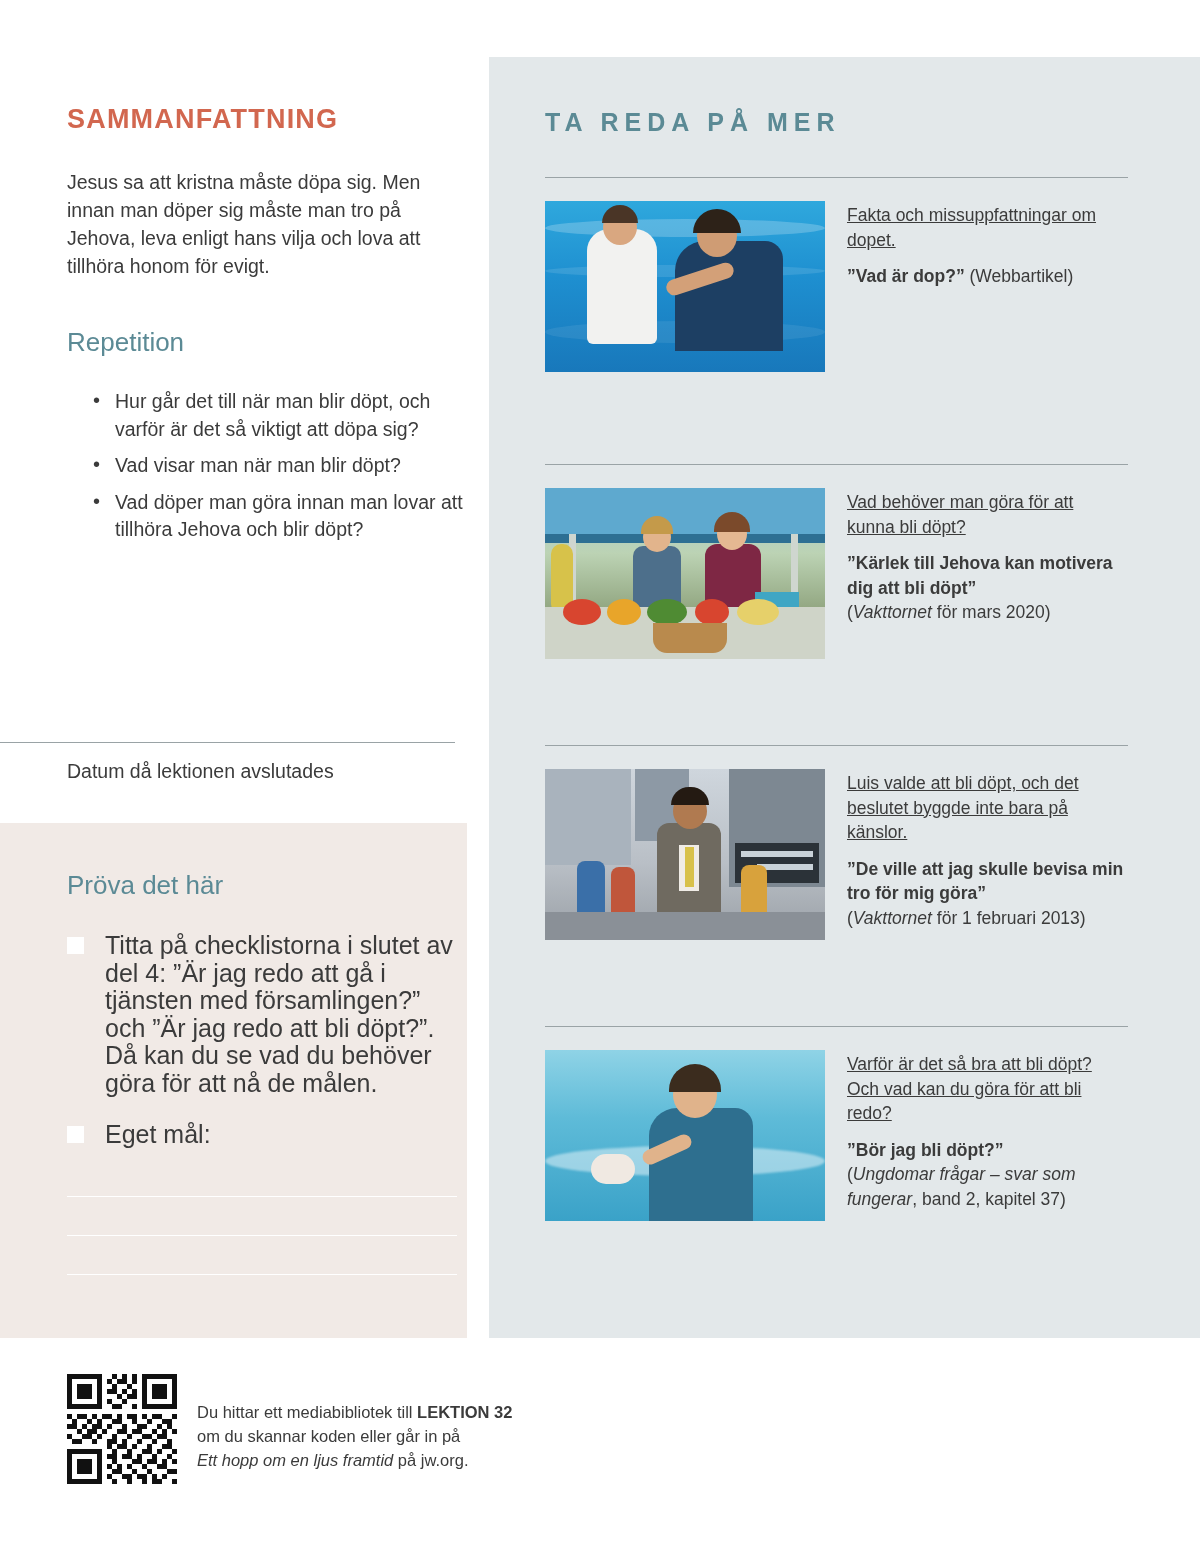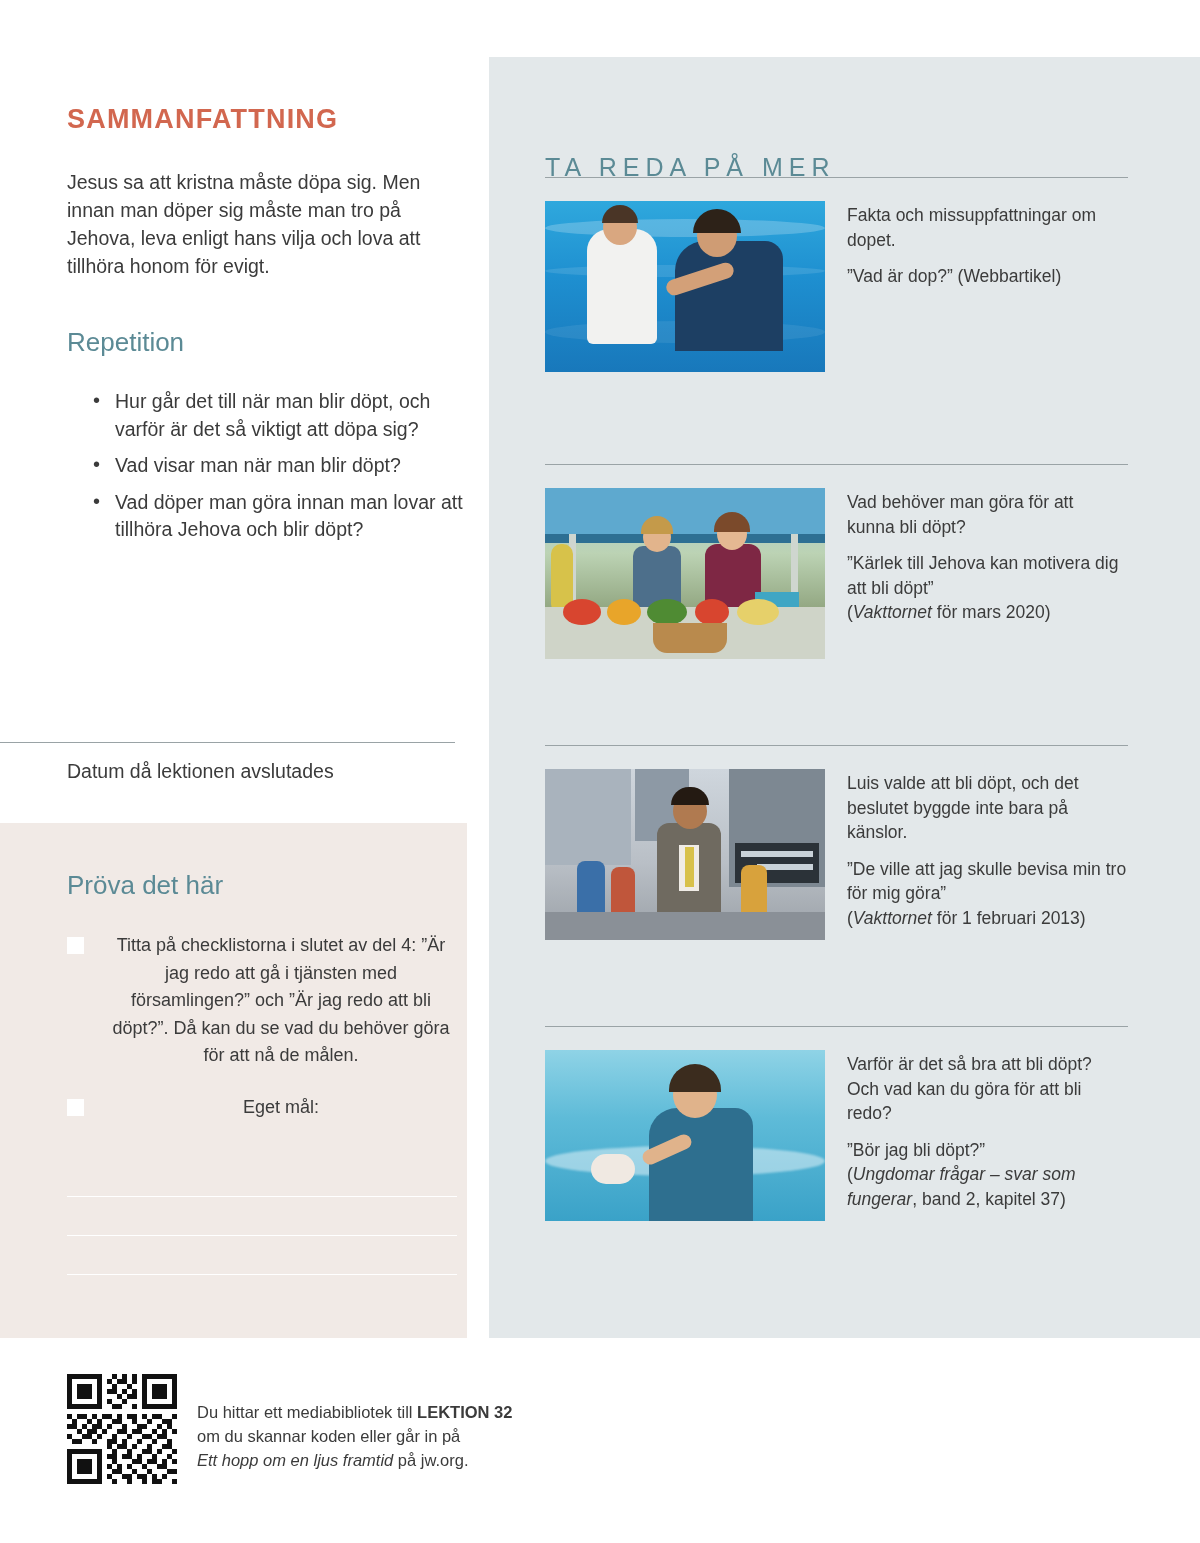--- a/index.html
+++ b/index.html
@@ -120,24 +120,23 @@
   }
   .check-list {
     position: absolute;
     left: 67px;
     top: 932px;
     width: 390px;
   }
   .check-item {
     position: relative;
     padding-left: 38px;
-    font-size: 18px;
+    font-size: 25px;
     line-height: 27.5px;
     margin-bottom: 24px;
-    text-align: center;
   }
   .check-box {
     position: absolute;
     left: 0;
     top: 5px;
     width: 17px;
     height: 17px;
     background: #ffffff;
   }
   .write-lines {
@@ -151,24 +150,23 @@
     background: #ffffff;
     margin-bottom: 38px;
   }
 
   
   .panel-title {
     position: absolute;
     left: 545px;
     top: 108px;
     font-size: 25px;
-    font-weight: normal;
+    font-weight: bold;
     letter-spacing: 6px;
     color: #5b8a95;
-    margin-top: 45px;
   }
 
   .entry {
     position: absolute;
     left: 545px;
     width: 583px;
   }
   .entry .rule {
     width: 583px;
     height: 1px;
@@ -186,23 +184,23 @@
     position: relative;
     overflow: hidden;
     background: #bcd;
   }
   .entry-text {
     font-size: 17.5px;
     line-height: 24.5px;
     color: #3b3b3b;
     padding-top: 2px;
   }
-  .entry-text .lead { margin: 0 8px 12px 0; }
+  .entry-text .lead { margin: 0 8px 12px 0; text-decoration: underline; }
   .entry-text .ref { margin: 0; }
-  .entry-text b { font-weight: normal; }
+  .entry-text b { font-weight: bold; }
   .entry-text i { font-style: italic; }
 
   #entry-1 { top: 177px; }
   #entry-2 { top: 464px; }
   #entry-3 { top: 745px; }
   #entry-4 { top: 1026px; }
 
   
   .art { position: absolute; inset: 0; }
 

